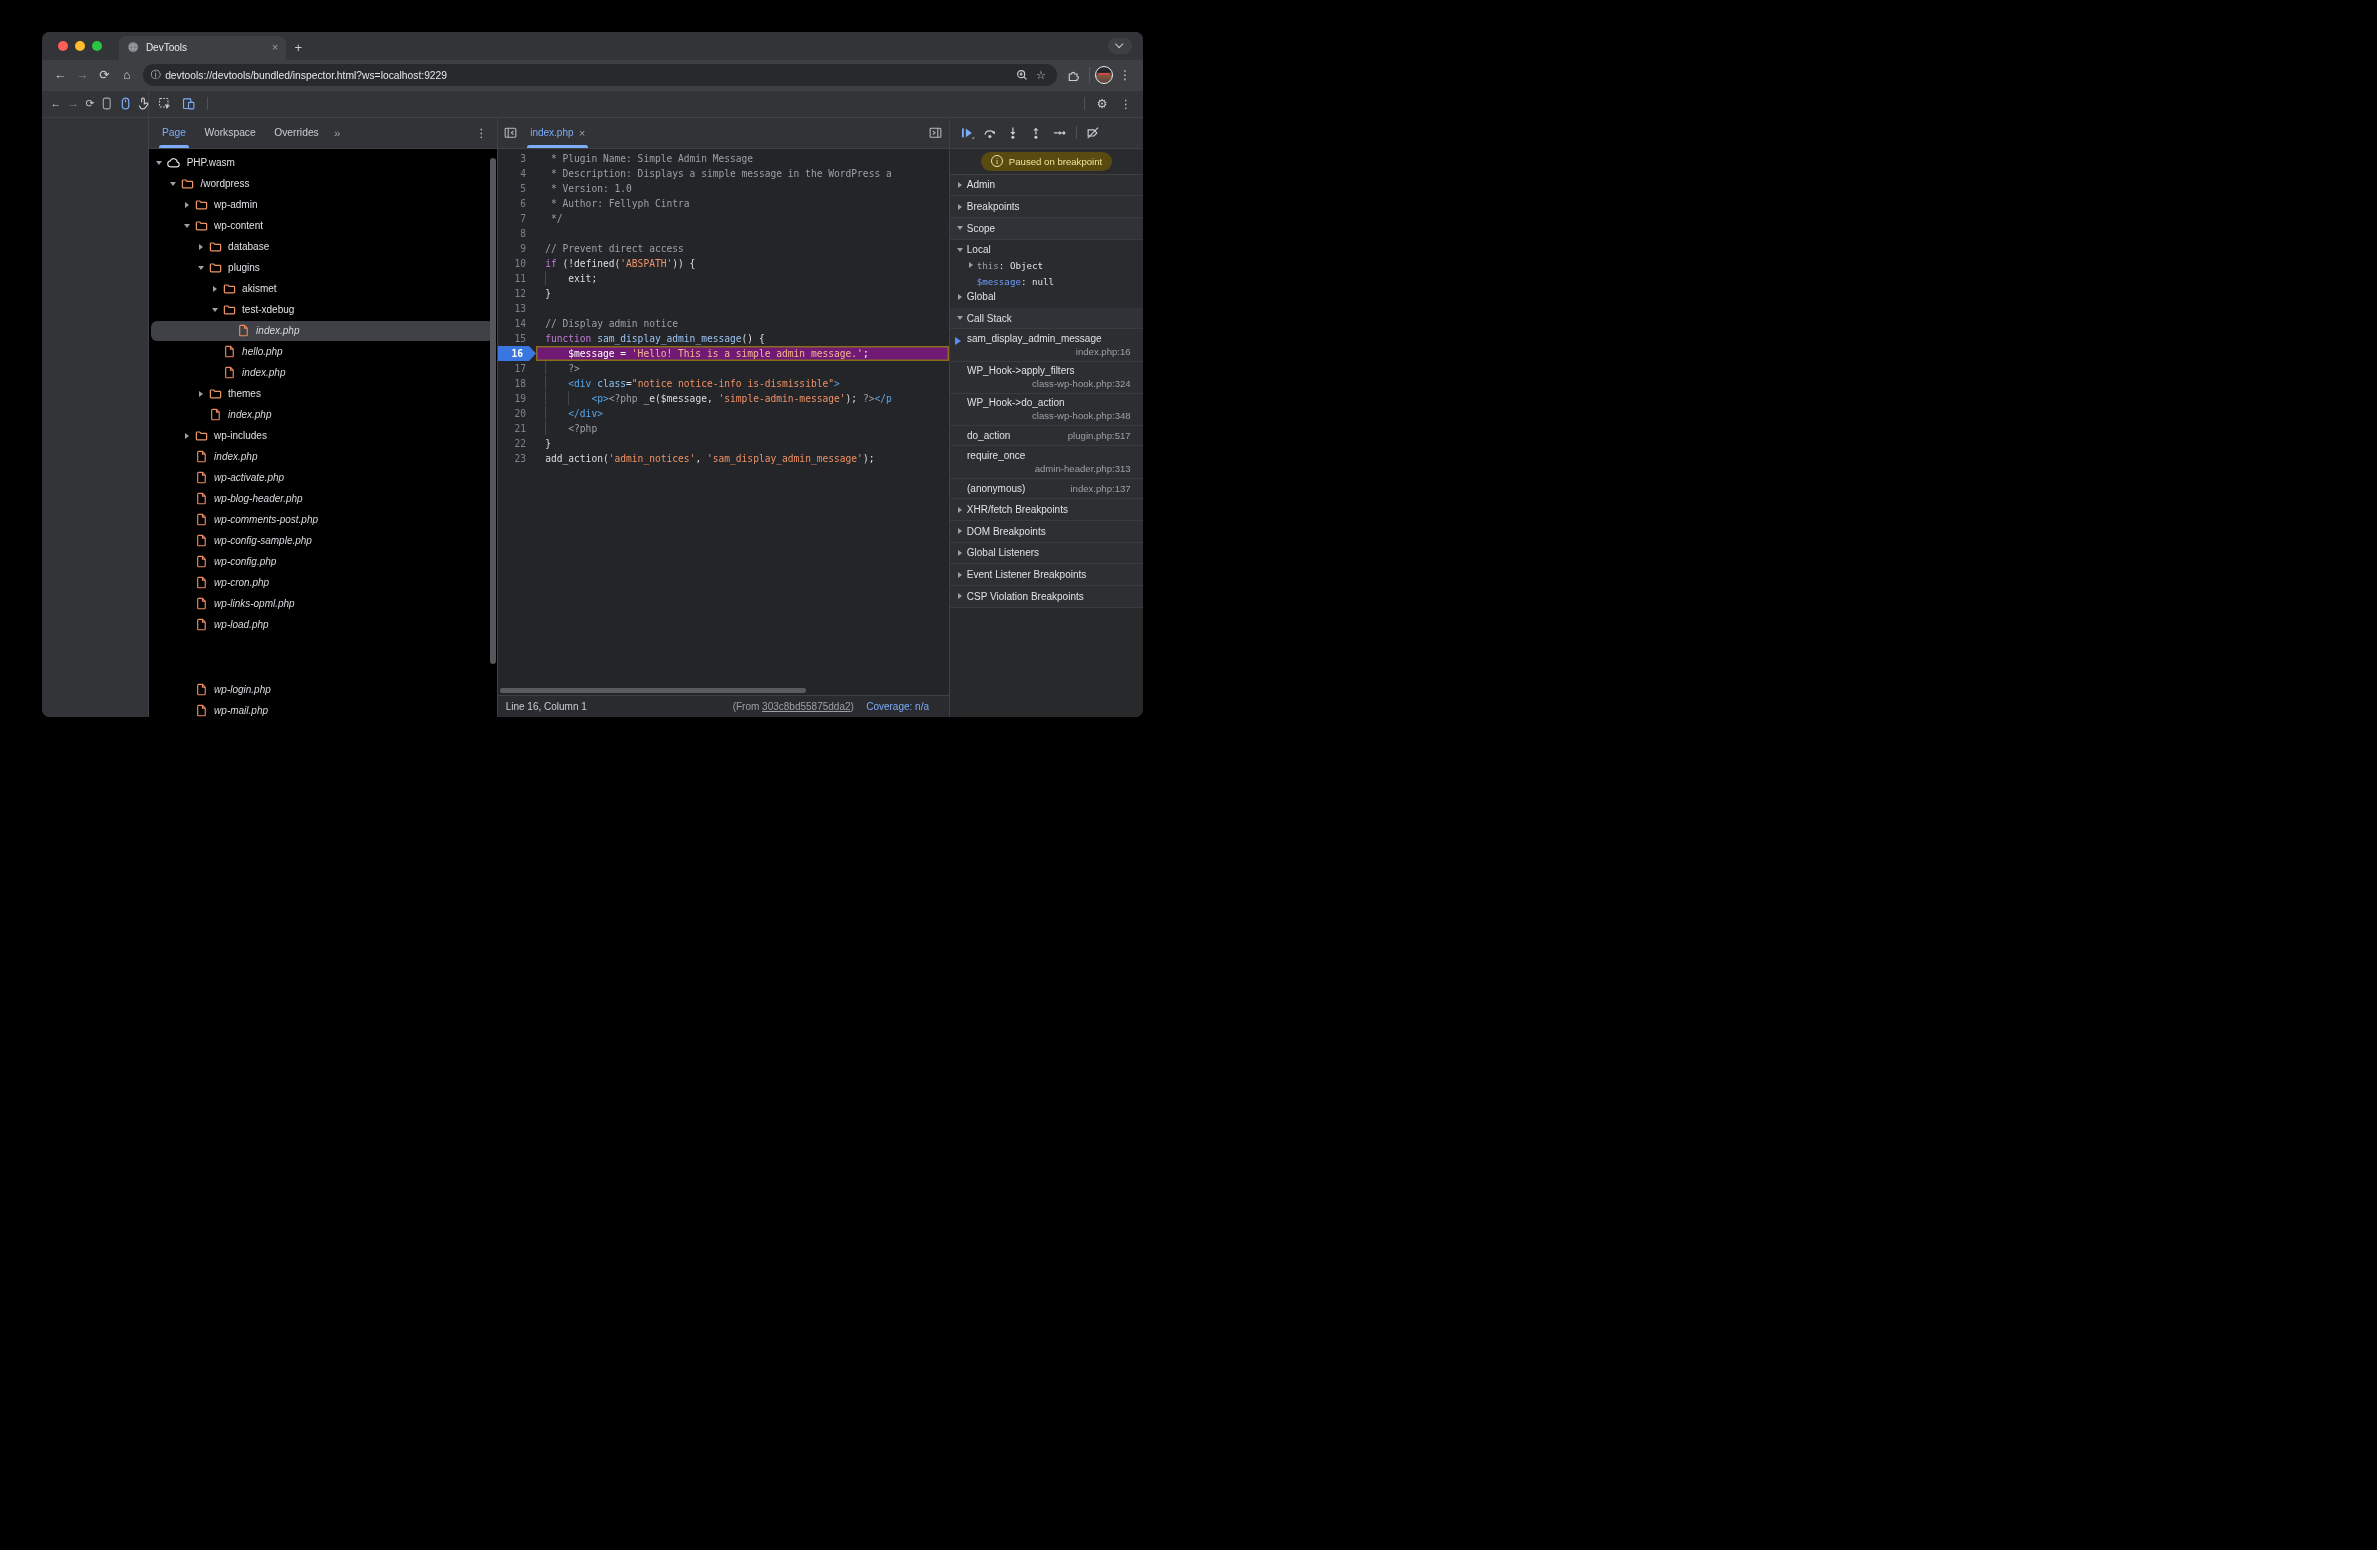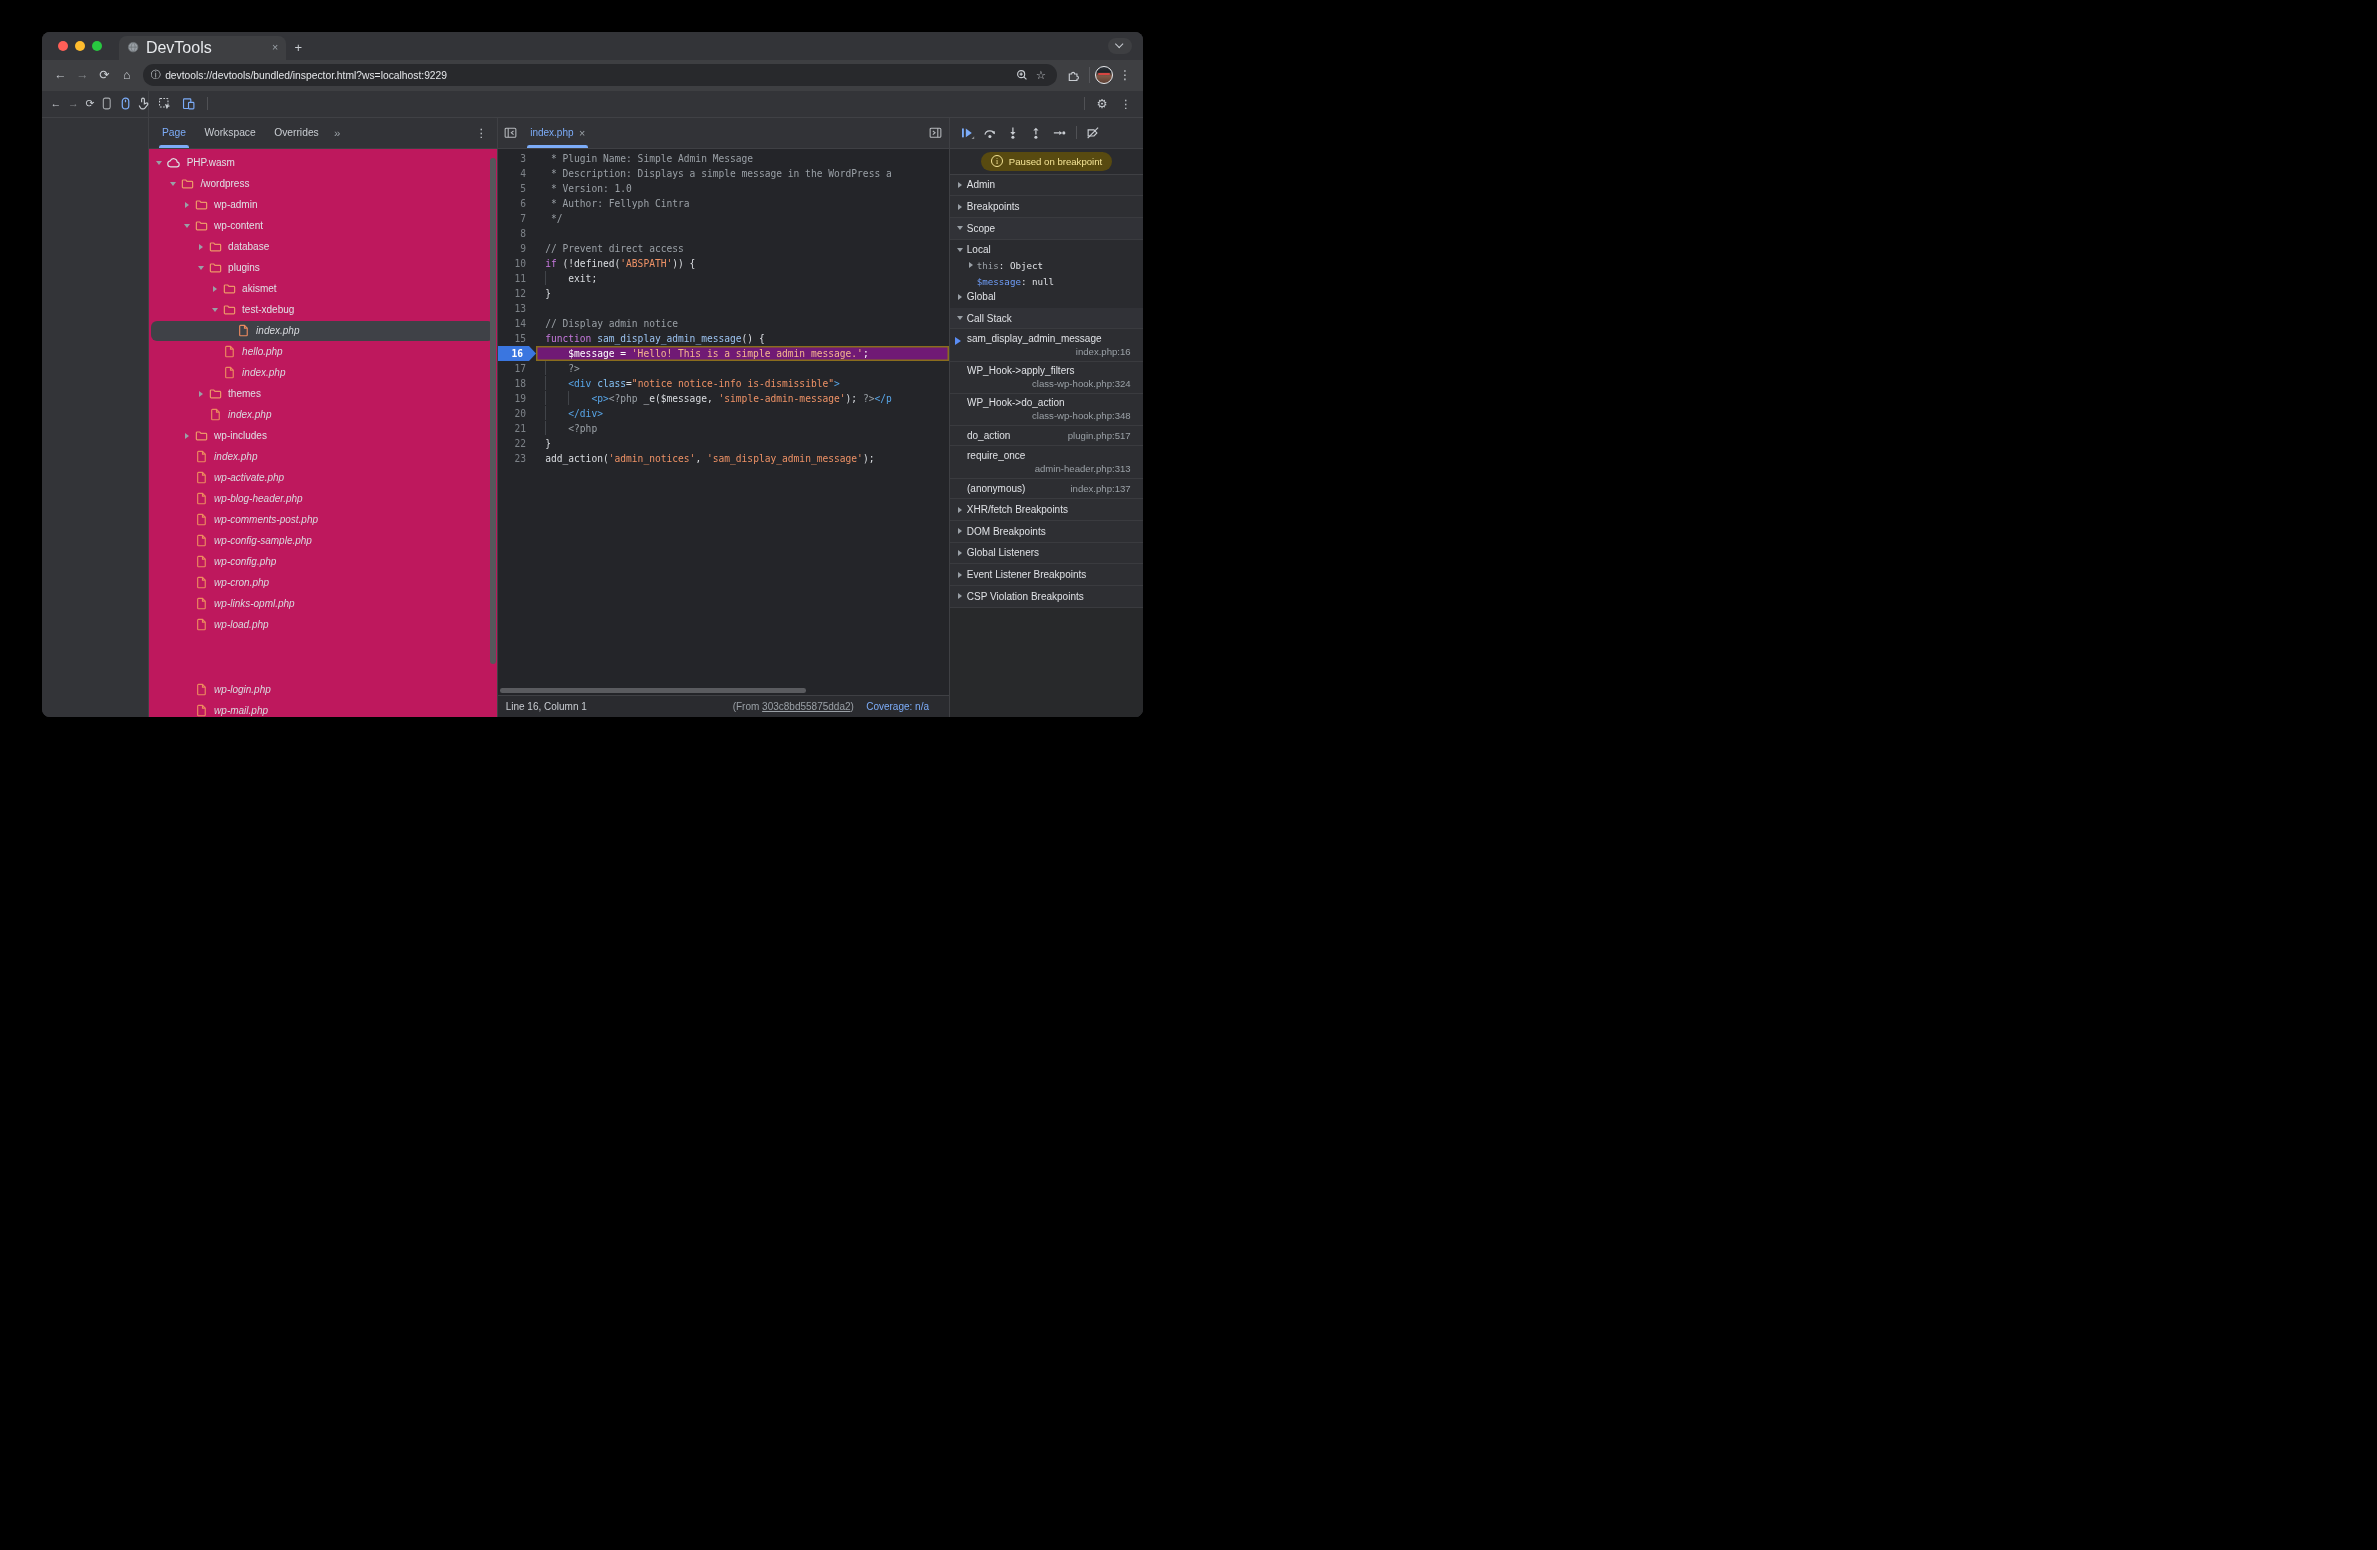--- a/index.html
+++ b/index.html
@@ -4,21 +4,21 @@
 <style>
   html,body{margin:0;padding:0;background:#000}
   .desktop{position:relative;width:1189px;height:775px;background:#000;overflow:hidden;font-family:"Liberation Sans",sans-serif}
   .window{position:absolute;left:42px;top:32px;width:1101px;height:685px;border-radius:7.7px;background:#333438;overflow:hidden;color:#dfe1e5;box-shadow:0 18.4px 54px rgba(0,0,0,.65)}
 
   
   .tabstrip{height:27.6px;background:#333438;position:relative;display:flex;align-items:flex-end}
   .lights{position:absolute;left:16px;top:0;height:27.6px;display:flex;align-items:center;gap:6.9px}
   .light{width:10px;height:10px;border-radius:50%}
   .tab{margin-left:77px;width:167px;height:24px;background:#3e3f42;border-radius:7.7px 7.7px 0 0;display:flex;align-items:center;gap:6.9px;padding:0 7.7px;box-sizing:border-box}
-  .tab-title{flex:1;font-size:16px;color:#e8eaed;white-space:nowrap;overflow:hidden}
+  .tab-title{flex:1;font-size:10px;color:#e8eaed;white-space:nowrap;overflow:hidden}
   .tab-close{color:#9aa0a6;font-size:10.7px;line-height:1}
   .newtab{width:24.5px;height:24px;display:flex;align-items:center;justify-content:center;color:#c9cdd2;font-size:13px}
   .tsr-chevron{position:absolute;right:11.5px;top:6.1px;width:24px;height:16px;border-radius:8.4px;background:#3e3f42;display:flex;align-items:center;justify-content:center}
   .chev{width:5.4px;height:5.4px;border-right:1.4px solid #c9cdd2;border-bottom:1.4px solid #c9cdd2;transform:rotate(45deg);margin-top:-3.1px}
 
   
   .urlrow{height:31px;background:#3e3f42;display:flex;align-items:center;padding:0 7.7px;gap:1.5px}
   .uicon{width:20.7px;height:20.7px;display:flex;align-items:center;justify-content:center;font-size:12.3px;color:#c9cdd2;flex:none}
   .uicon.dim{color:#84878b}
   .upill{flex:1;height:21.4px;border-radius:10.7px;background:#28292c;display:flex;align-items:center;padding:0 6.1px 0 3.1px;margin:0 4.6px;min-width:0}
@@ -40,21 +40,21 @@
   .dt-tab{padding:0 7.7px;display:flex;align-items:center;font-size:10.3px;color:#c9cdd2;position:relative;white-space:nowrap}
   .dt-tab.active{color:#7cacf8}
   .dt-tab.active::after{content:'';position:absolute;left:6.1px;right:6.1px;bottom:0;height:2.3px;border-radius:2.3px 2.3px 0 0;background:#7cacf8}
   .dt-right{margin-left:auto;display:flex;align-items:center;padding-right:6.9px;gap:3.1px}
   .gear{font-size:12.3px;color:#c9cdd2}
 
   
   .main{display:flex;height:600px}
   .screencast{width:107px;flex:none;border-right:0.8px solid #404145;background:#333438;box-sizing:border-box}
 
-  .navigator{width:349px;flex:none;border-right:0.8px solid #3f4044;background:#be185d;box-sizing:border-box;display:flex;flex-direction:column;position:relative}
+  .navigator{width:349px;flex:none;border-right:0.8px solid #3f4044;background:#000000;box-sizing:border-box;display:flex;flex-direction:column;position:relative}
   .subbar{height:31px;flex:none;background:#323337;border-bottom:0.8px solid #3f4044;display:flex;align-items:stretch;box-sizing:border-box}
   .nv-tab{padding:0 9.2px;display:flex;align-items:center;font-size:10.3px;color:#c9cdd2;position:relative}
   .nv-tab.active{color:#7cacf8}
   .nv-tab.active::after{content:'';position:absolute;left:6.1px;right:6.1px;bottom:0;height:2.3px;border-radius:2.3px 2.3px 0 0;background:#7cacf8}
   .nv-more{display:flex;align-items:center;color:#9aa0a6;font-size:11.5px;padding:0 6.1px}
   .nv-menu{margin-left:auto;display:flex;align-items:center;padding-right:10px;color:#c9cdd2;font-size:11.5px}
   .tree{flex:1;overflow:hidden;padding-top:3.8px;position:relative}
   .trow{height:21px;display:flex;align-items:center;font-size:10px;position:relative}
   .trow.sel::before{content:'';position:absolute;left:2.3px;right:3.1px;top:0.8px;bottom:0.8px;background:#3f4147;border-radius:6.1px}
   .trow>*{position:relative;z-index:1}

